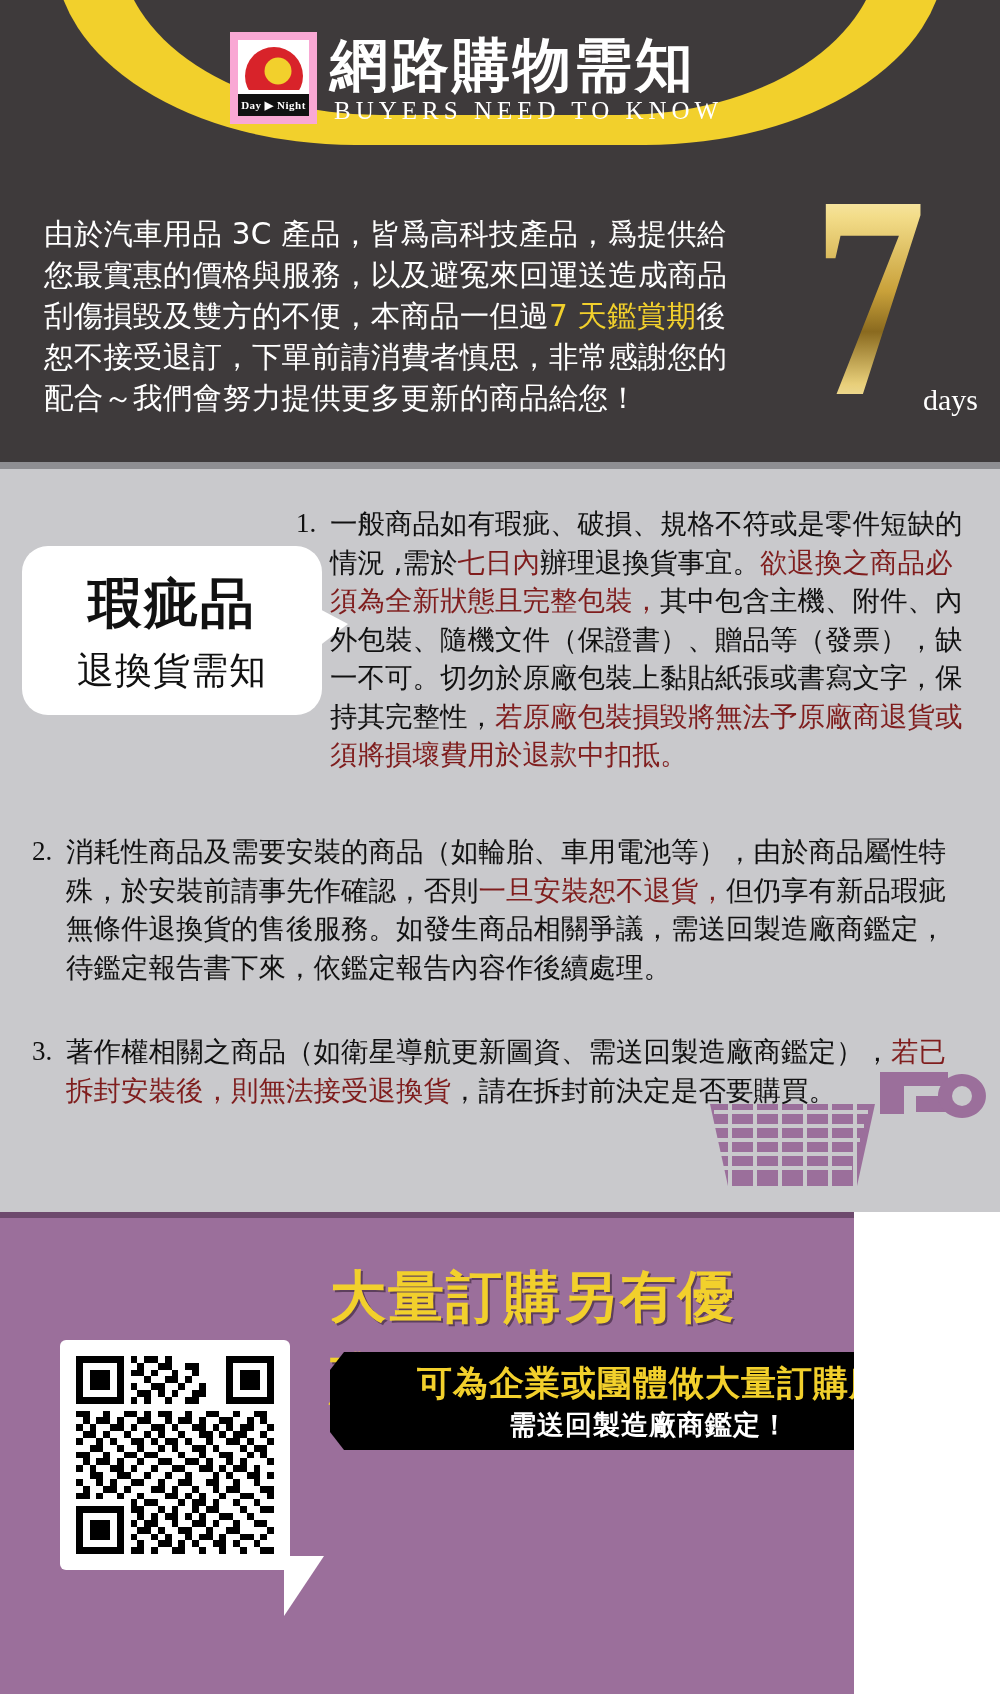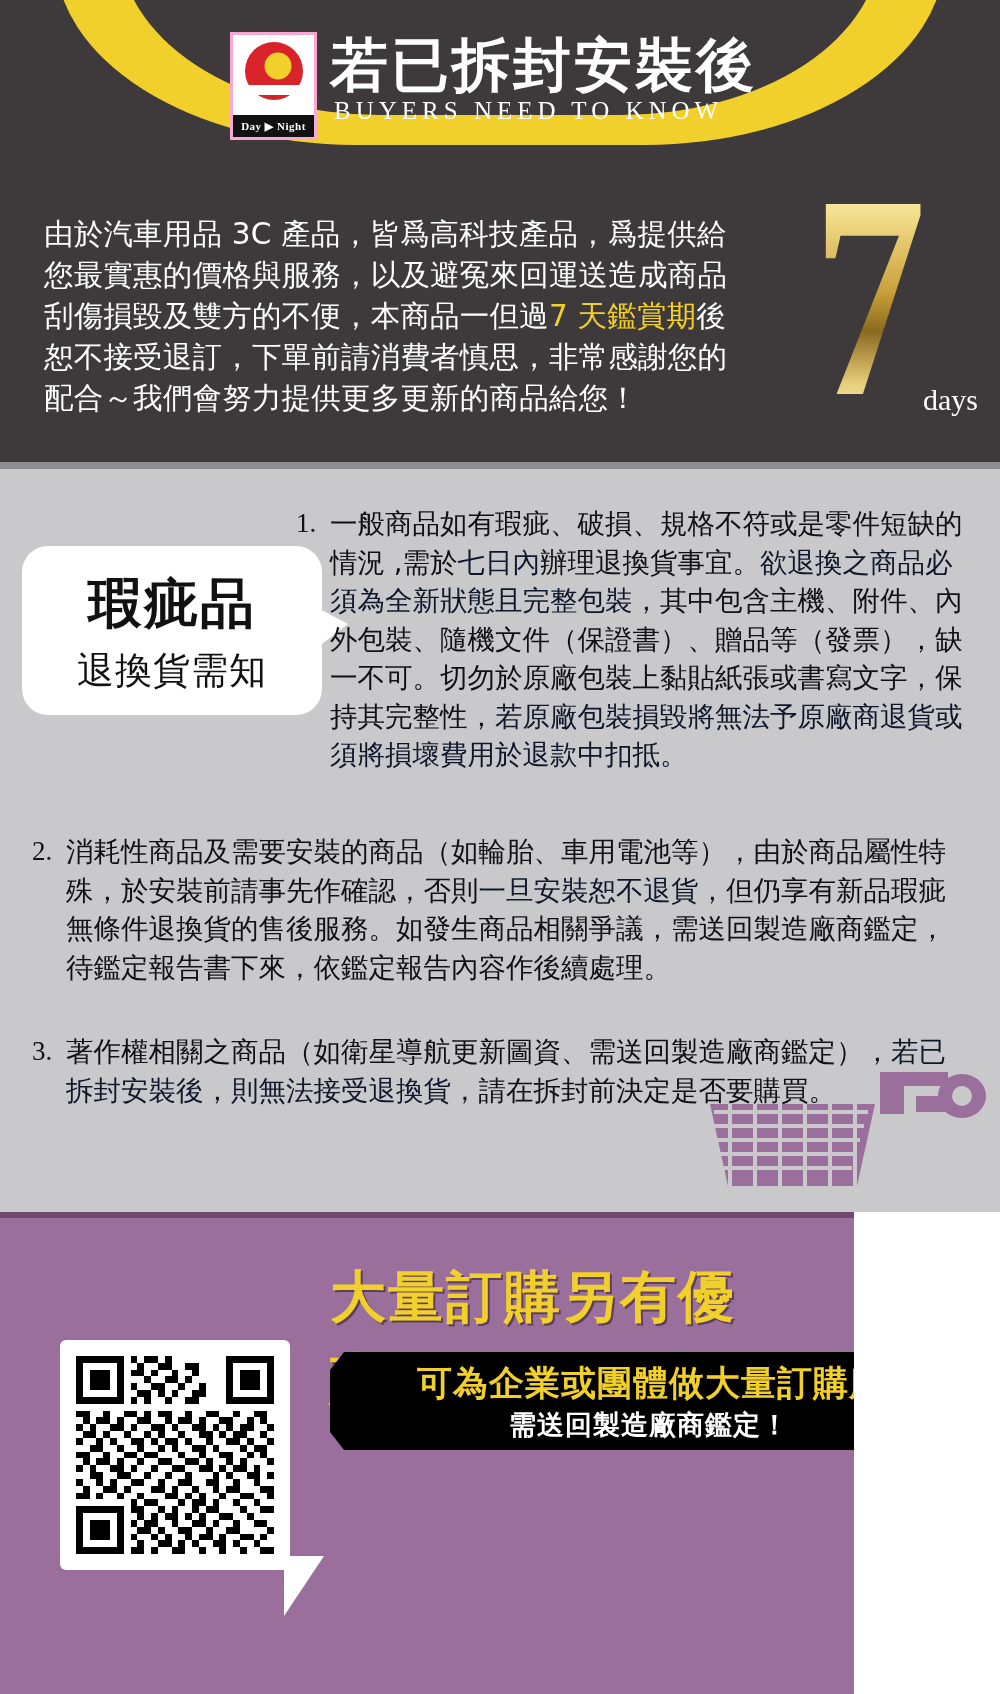--- a/index.html
+++ b/index.html
@@ -37,23 +37,23 @@
   .yellow-arc-inner {
     position: absolute;
     left: 120px; top: -185px;
     width: 760px; height: 300px;
     background: #3e3a3b;
     border-radius: 0 0 260px 260px / 0 0 170px 170px;
   }
   .logo-box {
     position: absolute;
     left: 230px; top: 32px;
-    width: 87px; height: 108px;
+    width: 87px; height: 92px;
     background: #ffffff;
-    border: 3px solid #f9a8d4;
+    border: 8px solid #f9a8d4;
     box-sizing: border-box;
   }
   .logo-circle {
     position: absolute;
     left: 50%; top: 36px;
     transform: translate(-50%,-50%);
     width: 58px; height: 58px;
     border-radius: 50%;
     background: #d8232a;
   }
@@ -218,21 +218,21 @@
   }
   .item3 {
     position: absolute;
     left: 66px; top: 570px;
     width: 905px;
     font-size: 27.5px;
     line-height: 38.5px;
     color: #111;
     font-family: "DejaVu Sans", sans-serif;
   }
-  .hl-red { color: #0f172a; }
+  .hl-red { color: #7f1d1d; }
 
   .cart {
     position: absolute;
     right: 10px; bottom: 0;
     width: 290px; height: 160px;
   }
   .cart svg { display:block; }
 
   
   .footer {
@@ -343,21 +343,21 @@
     <div class="big-seven">7</div>
     <div class="days-label">days</div>
 
     <div class="logo-box">
       <div class="logo-circle"></div>
       <div class="logo-dot"></div>
       <div class="logo-cut"></div>
       <div class="logo-bar">Day ▶ Night</div>
     </div>
 
-    <div class="header-title-cn">若已拆封安裝後</div>
+    <div class="header-title-cn">網路購物需知</div>
     <div class="header-title-en">BUYERS  NEED  TO  KNOW</div>
 
     <div class="header-body">
       <span>由於汽車用品 3C 產品，皆爲高科技產品，爲提供給您最實惠的價格與服務，以及避冤來回運送造成商品刮傷損毀及雙方的不便，本商品一但過</span><span class="hl-yellow">7 天鑑賞期</span><span>後恕不接受退訂，下單前請消費者慎思，非常感謝您的配合～我們會努力提供更多更新的商品給您！</span>
     </div>
   </div>
 
   <div class="mid-section">
     <div class="mid-top-edge"></div>
 

